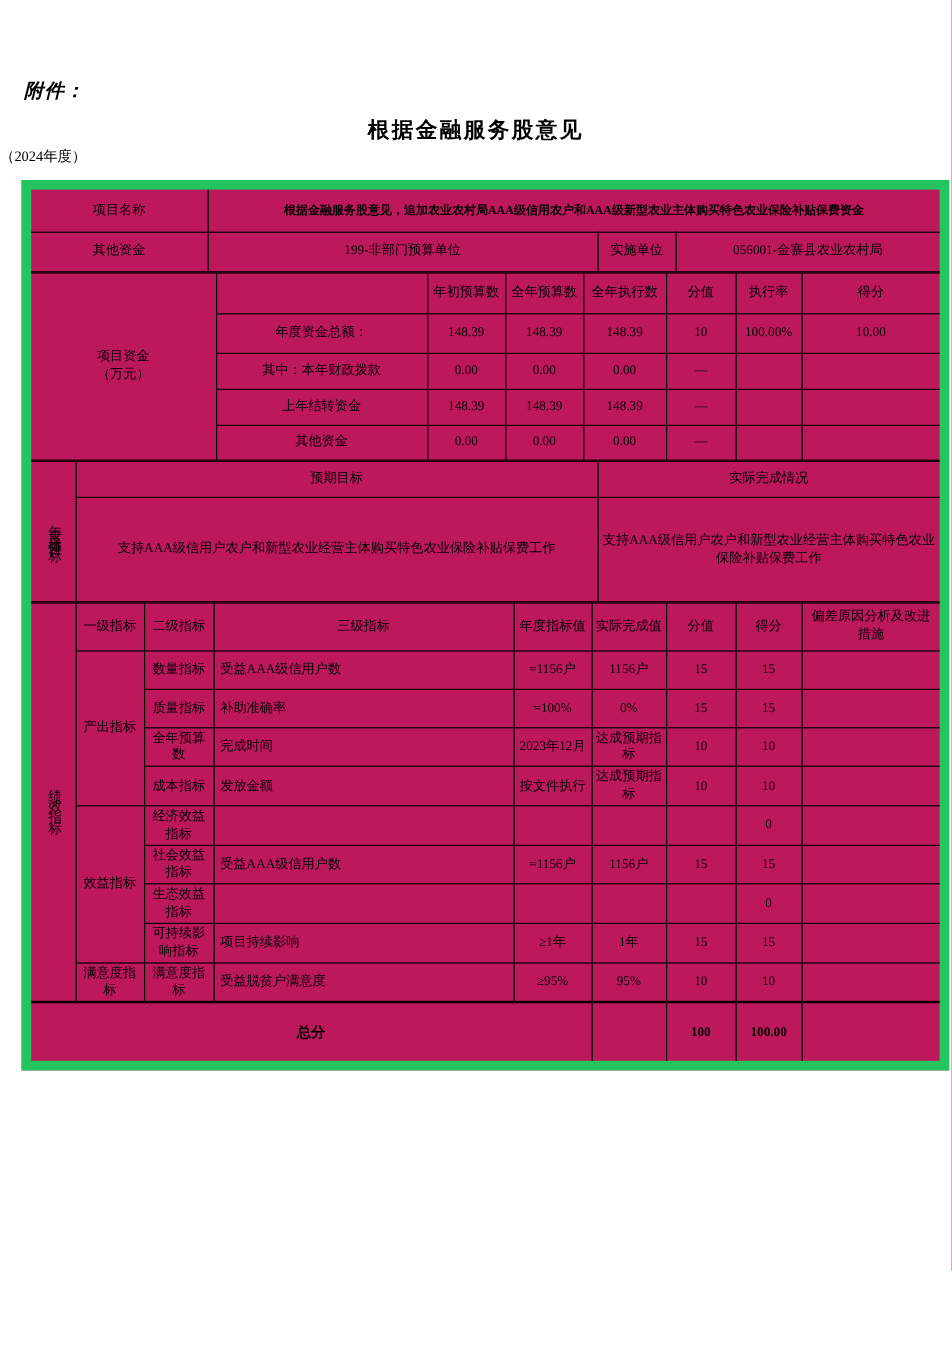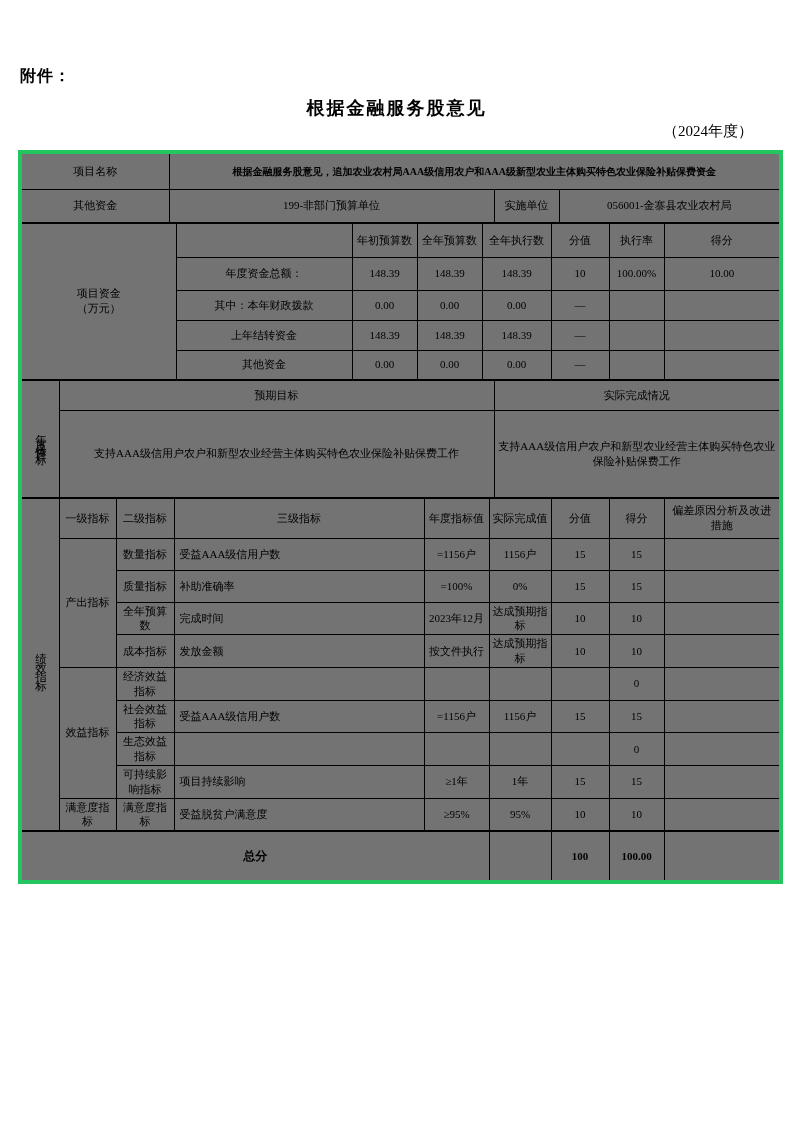--- a/index.html
+++ b/index.html
@@ -3,33 +3,33 @@
 <meta charset="utf-8">
 <style>
   html,body{margin:0;padding:0;}
   body{
     width:793px;height:1122px;background:#ffffff;color:#000000;
     font-family:"Liberation Serif","DejaVu Serif",serif;
     position:relative;overflow:hidden;
   }
   .attachment{
     position:absolute;left:20px;top:66px;
-    font-size:16px;font-weight:bold;letter-spacing:1px;
+    font-size:16px;font-weight:bold;letter-spacing:1px;font-style:italic;
   }
   .doc-title{
     position:absolute;left:0;top:96px;width:793px;
     text-align:center;font-size:18px;font-weight:bold;letter-spacing:2px;
   }
   .doc-subtitle{
     position:absolute;left:0;top:122px;width:753px;
-    text-align:right;font-size:15px;
+    text-align:left;font-size:12px;
   }
   .sheet{
     position:absolute;left:18px;top:150px;width:757px;
-    border:4px solid #22c55e;background:#737373;
+    border:8px solid #22c55e;background:#be185d;
   }
   table{border-collapse:collapse;table-layout:fixed;width:757px;}
   td{
     border:1px solid #000;padding:1px 3px;
     text-align:center;vertical-align:middle;
     font-size:11px;line-height:1.35;overflow:hidden;
     word-break:break-all;
   }
   tr > td:first-child{border-left:none;}
   tr > td:last-child{border-right:none;}

